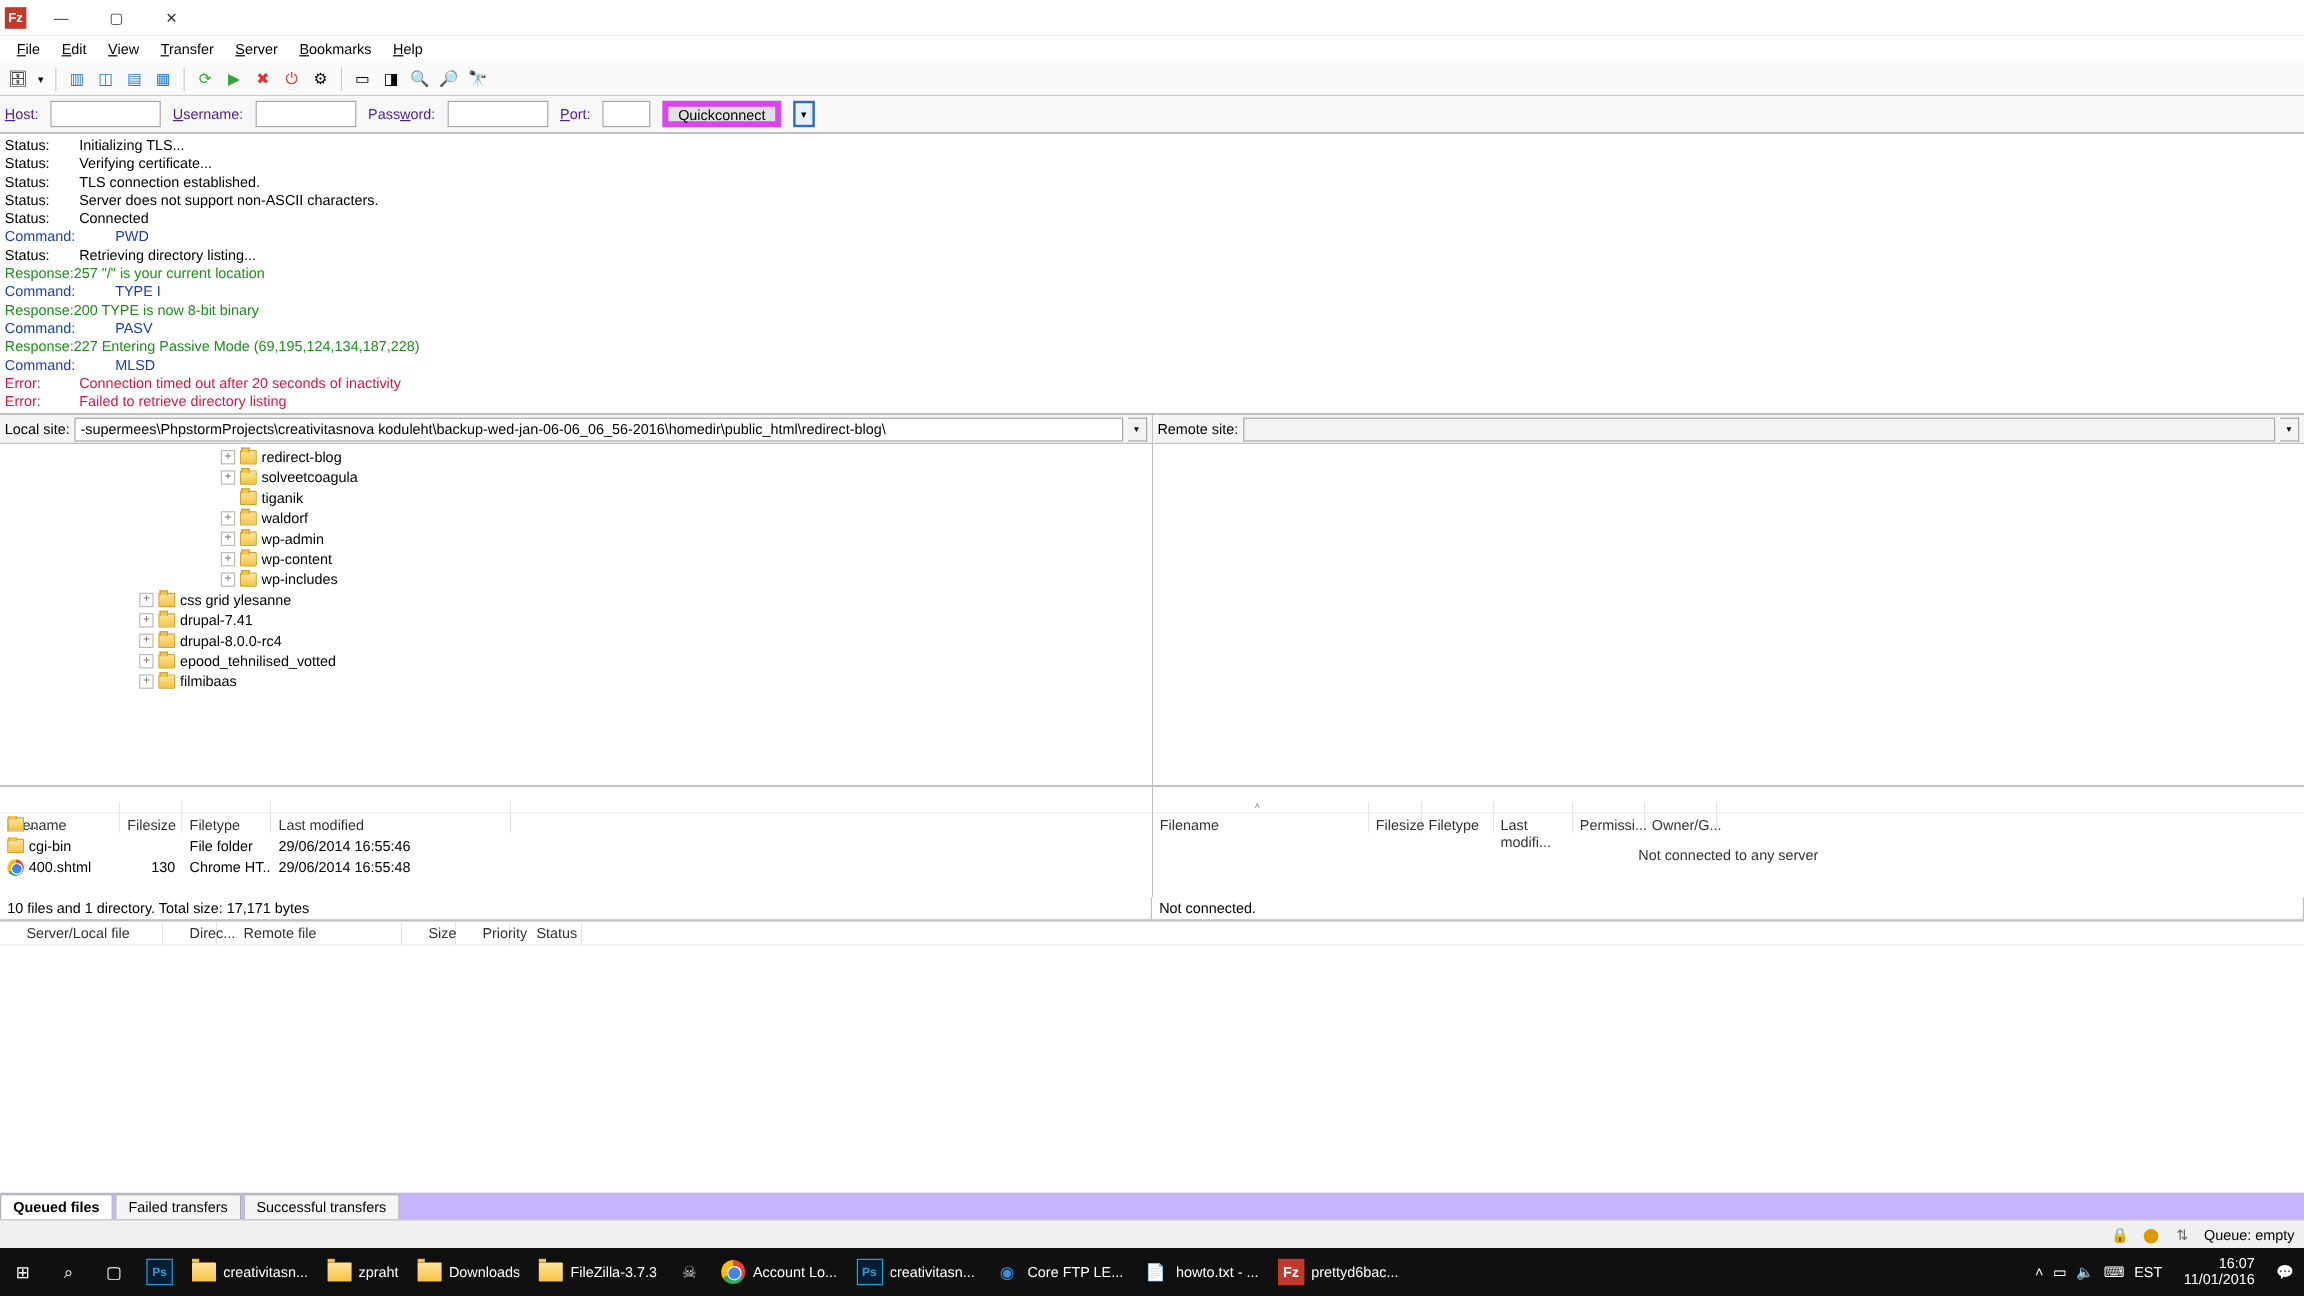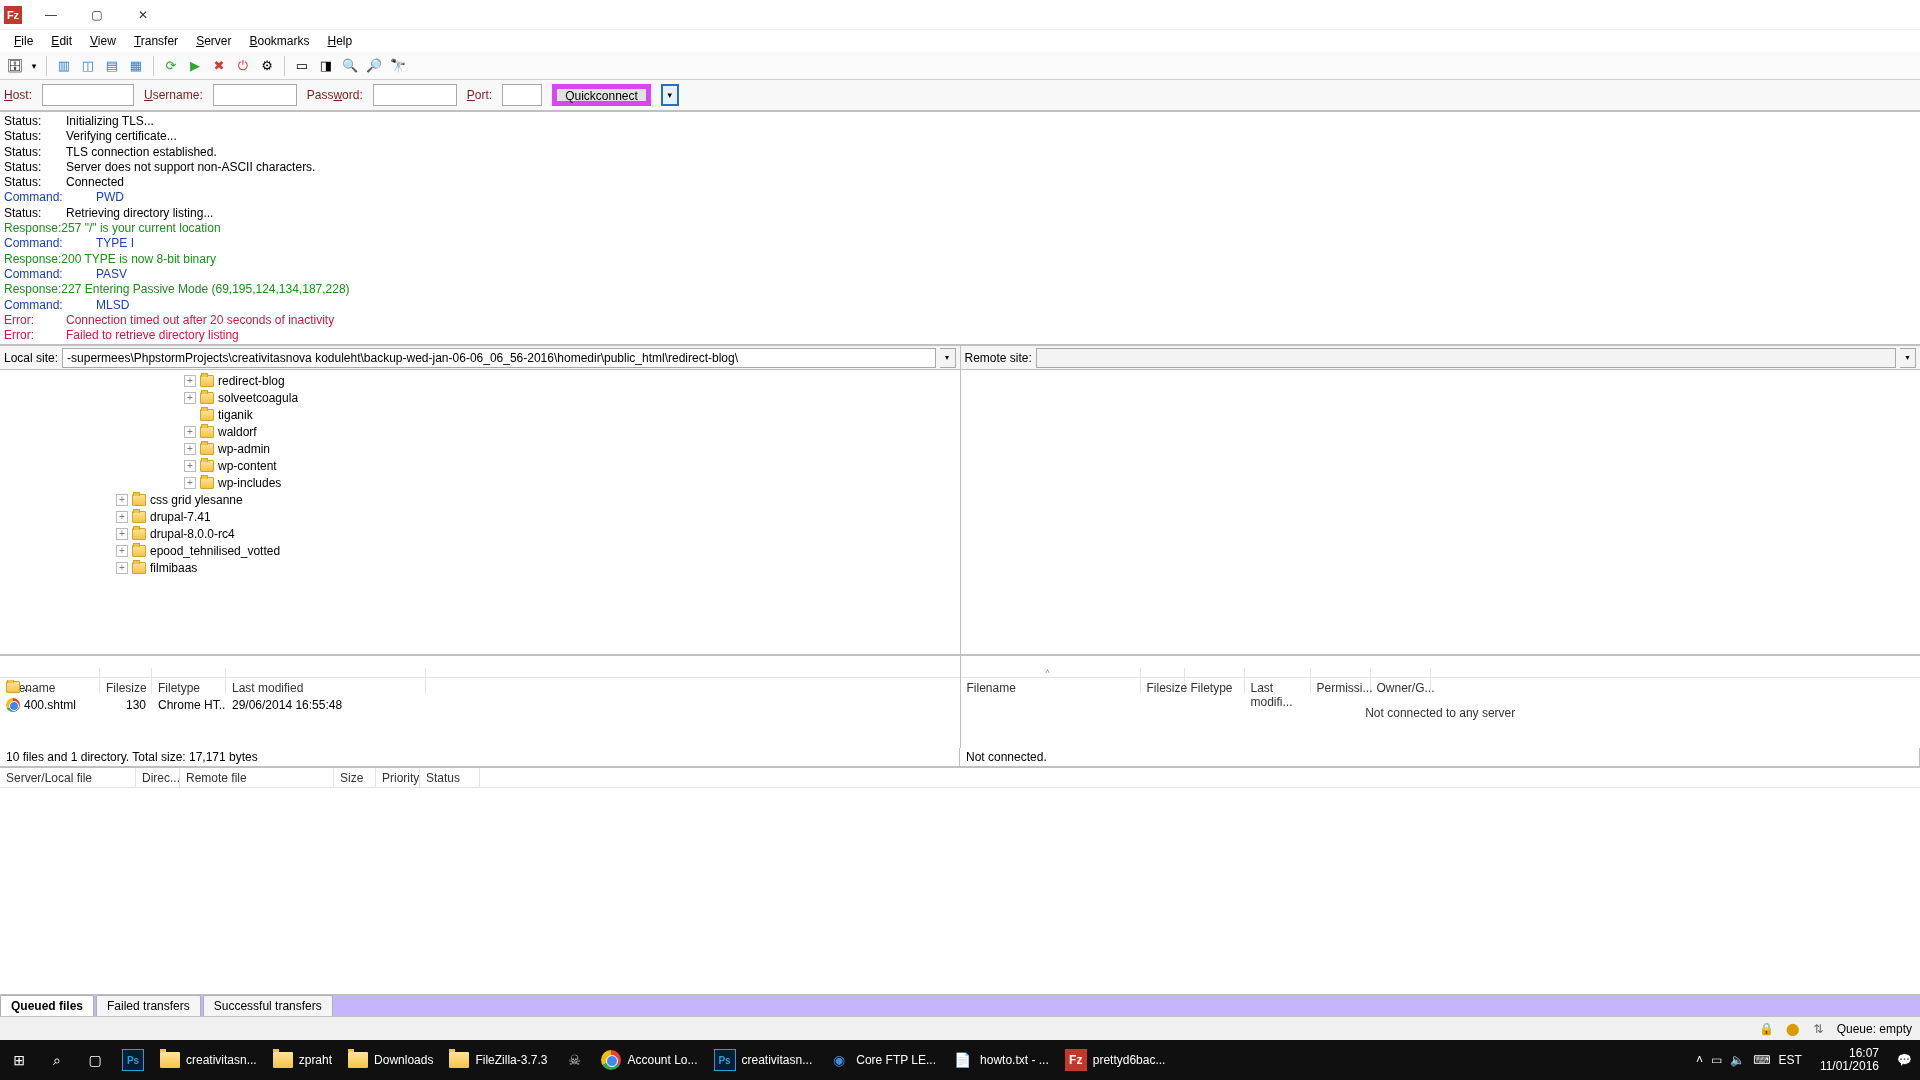--- a/index.html
+++ b/index.html
@@ -13,21 +13,21 @@
 .win-btn { width:46px; height:30px; display:flex; align-items:center; justify-content:center; color:#333; }
 
 .menubar { height:22px; display:flex; align-items:center; padding:0 6px; gap:2px; }
 .menubar span { padding:2px 8px; }
 
 .toolbar { height:28px; display:flex; align-items:center; padding:2px 4px; gap:2px; border-bottom:1px solid #d0d0d0; background:#fafafa; }
 .tbtn { width:22px; height:22px; border:1px solid transparent; border-radius:2px; display:flex; align-items:center; justify-content:center; font-size:13px; }
 .tsep { width:1px; height:20px; background:#ccc; margin:0 4px; }
 
 .quickbar { height:32px; display:flex; align-items:center; padding:4px 4px; gap:10px; border-bottom:2px solid #c0c0c0; background:#f8f8f8; }
-.quickbar label { color:#7f1d1d; }
+.quickbar label { color:#4c1d95; }
 .quickbar label u { text-decoration:underline; }
 .quickbar input { border:1px solid #a9a9a9; padding:2px 4px; background:#fff; height:22px; }
 .qc-btn { height:22px; border:5px solid #d946ef; background:#e1e1e1; padding:0 8px; }
 .qc-drop { width:18px; height:22px; border:2px solid #2a6fbd; background:#e8f0fb; display:flex; align-items:center; justify-content:center; font-size:9px; }
 
 .logpane { height:234px; overflow-y:scroll; background:#fff; border-bottom:2px solid #c0c0c0; padding:2px 0; }
 .logline { padding:0 4px; line-height:15.3px; white-space:pre; }
 .logline .lbl { display:inline-block; width:62px; }
 .logline .lbl-cmd { display:inline-block; width:92px; color:#1a3fb5; }
 .logline.status { color:#000; }
@@ -61,21 +61,21 @@
 .listbody { flex:1; overflow-y:scroll; background:#fff; }
 .filerow { display:flex; height:18px; align-items:center; }
 .filerow .cell { padding:0 6px; white-space:nowrap; overflow:hidden; }
 .chrome-icon { width:14px; height:14px; border-radius:50%; background:conic-gradient(#ea4335 0 120deg,#34a853 120deg 240deg,#fbbc05 240deg 360deg); margin-right:4px; display:inline-block; position:relative; flex-shrink:0;}
 .chrome-icon::after{content:"";position:absolute;left:3px;top:3px;width:8px;height:8px;border-radius:50%;background:#4285f4;border:1.5px solid #fff;}
 .notconn { display:flex; align-items:center; justify-content:center; height:100%; color:#333; }
 .statstrip-split { display:flex; }
 .statstrip-split > div { flex:1; padding:2px 6px; border-right:1px solid #c0c0c0; background:#fff;}
 
 .queuehdr { height:22px; display:flex; border-top:2px solid #c0c0c0; background:#fff; border-bottom:1px solid #e5e5e5;}
-.queuehdr .col { padding:3px 6px; border-right:1px solid #e5e5e5; color:#333; }
+.queuehdr .col { padding:3px 22px; border-right:1px solid #e5e5e5; color:#333; }
 .queuebody { flex:1; background:#fff; }
 
 .bottomarea { display:flex; flex-direction:column; flex:1; min-height:0;}
 .tabbar { height:22px; display:flex; align-items:flex-end; background:#c4b5fd; border-top:1px solid #c0c0c0; padding-left:0;}
 .tab { padding:3px 10px; border:1px solid #b0b0b0; border-bottom:none; background:#f5f5f5; margin-right:2px; border-radius:2px 2px 0 0;}
 .tab.active { background:#fff; font-weight:bold; }
 .statusbar { height:24px; display:flex; align-items:center; justify-content:flex-end; padding:0 8px; gap:10px; background:#f0f0f0; border-top:1px solid #c0c0c0;}
 .statusbar .sicon { width:16px; height:16px; display:flex; align-items:center; justify-content:center; color:#666; font-size:12px;}
 
 .taskbar { height:40px; background:#101010; display:flex; align-items:center; color:#fff; }
@@ -274,20 +274,26 @@
         <div class="col" style="width: 200px;">Last modified</div>
       </div>
     <div class="listbody" id="localfiles">
         <div class="filerow">
           <div class="cell" style="width:100px;display:flex;align-items:center;"><span class="folder-icon"></span>..</div>
           <div class="cell" style="width:52px;text-align:right;"></div>
           <div class="cell" style="width:74px;"></div>
           <div class="cell" style="width:200px;"></div>
         </div>
         <div class="filerow">
+          <div class="cell" style="width:100px;display:flex;align-items:center;"><span class="folder-icon"></span>cgi-bin</div>
+          <div class="cell" style="width:52px;text-align:right;"></div>
+          <div class="cell" style="width:74px;">File folder</div>
+          <div class="cell" style="width:200px;">29/06/2014 16:55:46</div>
+        </div>
+        <div class="filerow">
           <div class="cell" style="width:100px;display:flex;align-items:center;"><span class="chrome-icon"></span>400.shtml</div>
           <div class="cell" style="width:52px;text-align:right;">130</div>
           <div class="cell" style="width:74px;">Chrome HT...</div>
           <div class="cell" style="width:200px;">29/06/2014 16:55:48</div>
         </div>
       </div>
   </div>
   <div class="filepane">
     <div class="listhdr" id="remotecols">
         <div class="col" style="width: 180px;">Filename<span style="position:absolute;right:50%;top:-1px;font-size:8px;color:#888;">˄</span></div>

